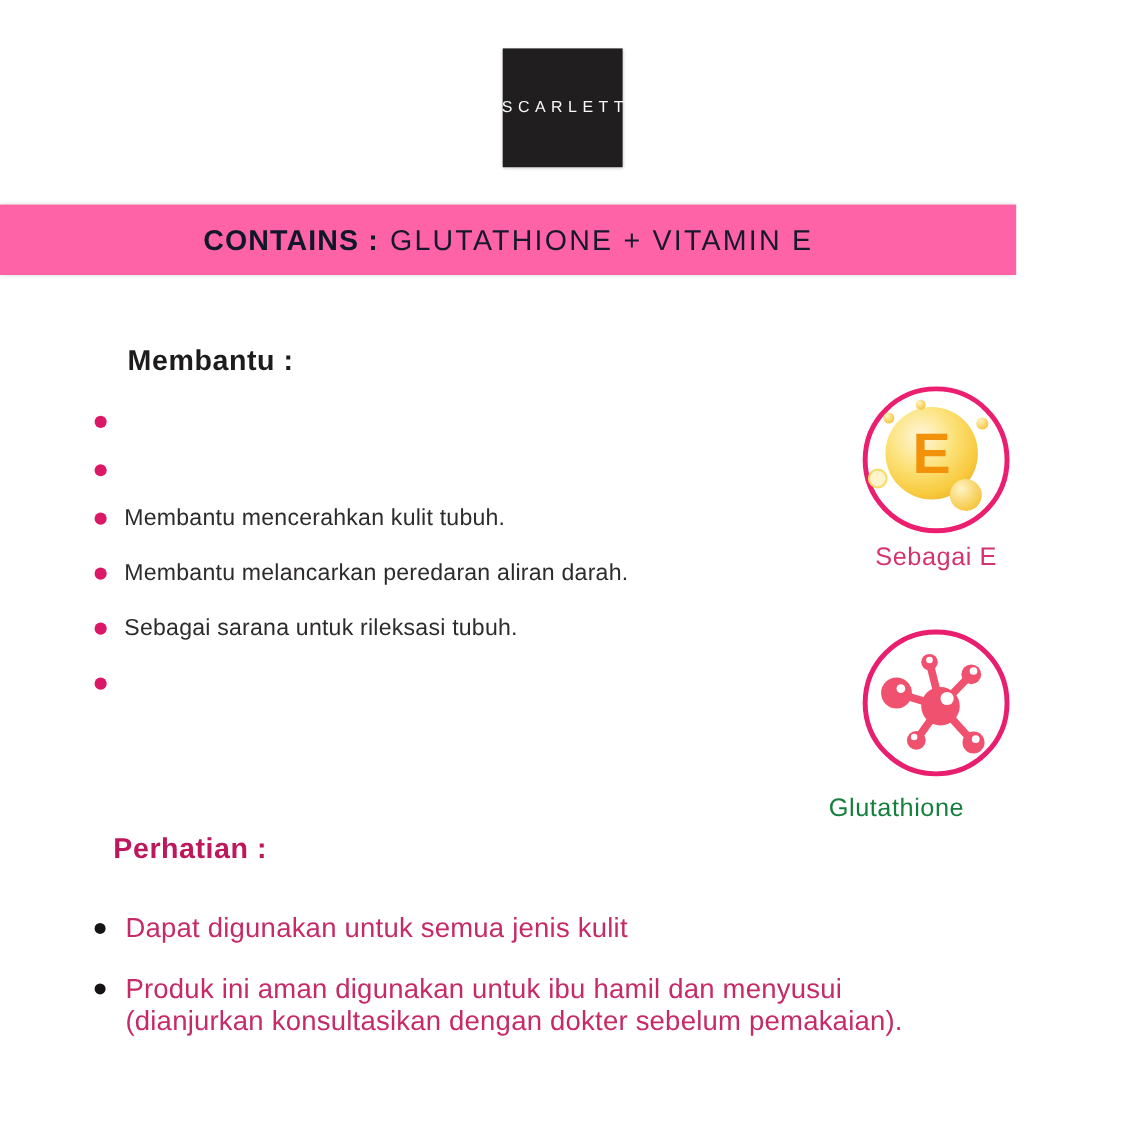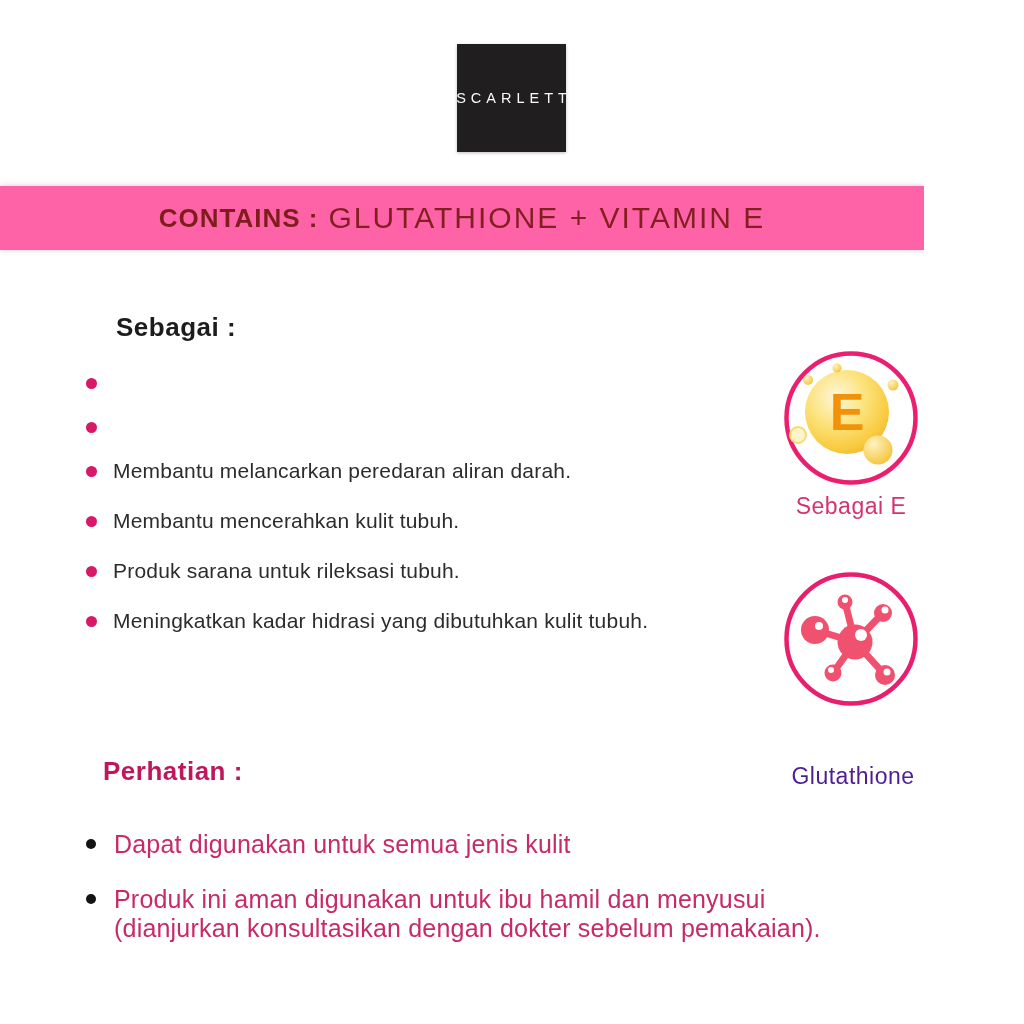--- a/index.html
+++ b/index.html
@@ -31,25 +31,25 @@
     font-weight: 400;
   }
 
   
   .banner {
     position: absolute;
     left: 0; top: 186px;
     width: 100%; height: 64px;
     background: #FF63A7;
     display: flex; align-items: center; justify-content: center;
-    color: #7f1d1d;
+    color: #0f172a;
     box-shadow: 0 0 5px rgba(0,0,0,0.22);
   }
   .banner-bold { font-weight: 700; font-size: 26px; letter-spacing: 1px; }
-  .banner-reg  { font-weight: 400; font-size: 30px; letter-spacing: 2px; margin-left: 10px; opacity: 0.97; }
+  .banner-reg  { font-weight: 400; font-size: 26px; letter-spacing: 2px; margin-left: 10px; opacity: 0.97; }
 
   
   .manfaat-title {
     position: absolute;
     left: 116px; top: 312px;
     font-size: 26px; font-weight: 700;
     color: #1D1B1C; letter-spacing: 0.5px;
   }
   .benefits {
     position: absolute;
@@ -81,21 +81,21 @@
   .vit-icon { left: 781px; top: 348px; }
   .glu-icon { left: 781px; top: 569px; }
   .ing-label {
     position: absolute;
     width: 160px;
     text-align: center;
     font-size: 23px;
     letter-spacing: 0.5px;
   }
   .vit-label { left: 771px; top: 493px; color: #D43370; }
-  .glu-label { left: 773px; top: 721px; color: #4c1d95; margin-top: 42px; }
+  .glu-label { left: 735px; top: 721px; color: #15803d; }
 
   
   .perhatian-title {
     position: absolute;
     left: 103px; top: 756px;
     font-size: 26px; font-weight: 700;
     color: #be185d; letter-spacing: 0.5px;
   }
   .cautions {
     position: absolute;
@@ -122,44 +122,43 @@
 
   <div class="logo-box">
     <span class="logo-text">SCARLETT</span>
   </div>
 
   <div class="banner">
     <span class="banner-bold">CONTAINS :</span>
     <span class="banner-reg">GLUTATHIONE + VITAMIN E</span>
   </div>
 
-  <div class="manfaat-title">Sebagai :</div>
+  <div class="manfaat-title">Membantu :</div>
 
   <ul class="benefits">
     <li>
       <span class="dot pink"></span>
     </li>
     <li>
       <span class="dot pink"></span>
     </li>
     <li>
       <span class="dot pink"></span>
+      <span class="benefit-text">Membantu mencerahkan kulit tubuh.</span>
+    </li>
+    <li>
+      <span class="dot pink"></span>
       <span class="benefit-text">Membantu melancarkan peredaran aliran darah.</span>
     </li>
     <li>
       <span class="dot pink"></span>
-      <span class="benefit-text">Membantu mencerahkan kulit tubuh.</span>
-    </li>
-    <li>
-      <span class="dot pink"></span>
-      <span class="benefit-text">Produk sarana untuk rileksasi tubuh.</span>
-    </li>
-    <li>
-      <span class="dot pink"></span>
-      <span class="benefit-text">Meningkatkan kadar hidrasi yang dibutuhkan kulit tubuh.</span>
+      <span class="benefit-text">Sebagai sarana untuk rileksasi tubuh.</span>
+    </li>
+    <li>
+      <span class="dot pink"></span>
     </li>
   </ul>
 
   <svg class="icon-svg vit-icon" viewBox="0 0 140 140">
     <defs>
       <radialGradient id="gBall" cx="38%" cy="32%" r="78%">
         <stop offset="0%" stop-color="#FEF7DC"></stop>
         <stop offset="45%" stop-color="#FCE27A"></stop>
         <stop offset="80%" stop-color="#F8CA3E"></stop>
         <stop offset="100%" stop-color="#EFB02A"></stop>

